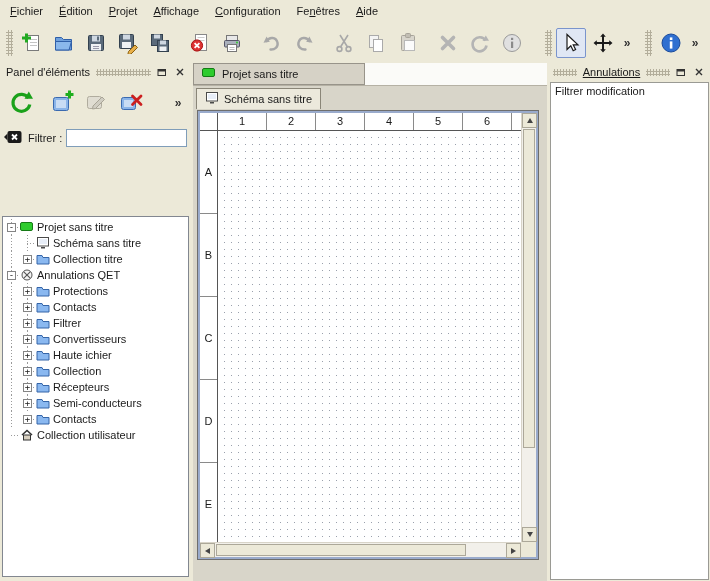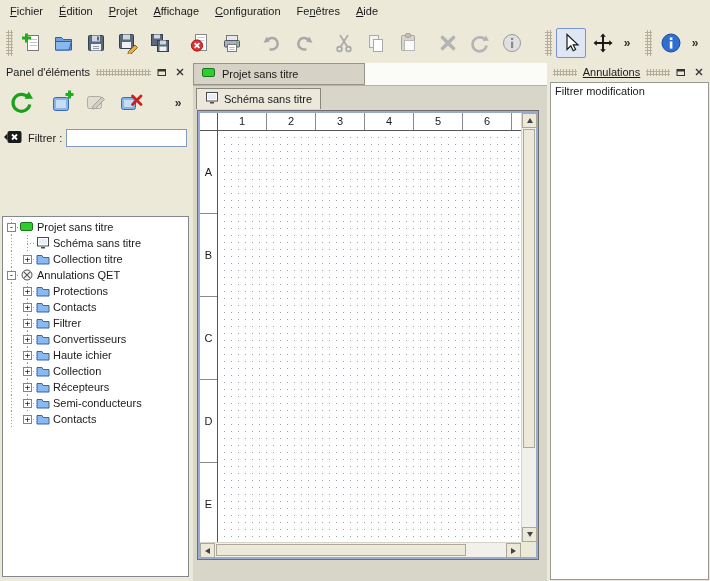--- a/index.html
+++ b/index.html
@@ -477,20 +477,31 @@
           <span class="tree-guide" style="left: 8px;"></span>
           <span class="tree-stub" style="left: 24px;"></span>
           <span class="expander">+</span>
           <span class="tree-ic">
             <svg width="14" height="12">
               <path d="M1 2.5 h5 l1 2 h6 v6.5 H1z" fill="#8ab8f0" stroke="#3565a8"></path>
             </svg>
           </span>
           <span class="tree-label">Contacts</span>
         </div>
+        <div class="tree-row" style="padding-left: 4px;">
+          <span class="tree-stub" style="left: 8px;"></span>
+          <span style="width: 13px; flex: 0 0 13px;"></span>
+          <span class="tree-ic">
+            <svg width="14" height="12">
+              <path d="M2 6 L7 1.5 L12 6" fill="none" stroke="#333" stroke-width="1.6"></path>
+              <rect x="3.5" y="6" width="7" height="5" fill="#d8d0c0" stroke="#333"></rect>
+            </svg>
+          </span>
+          <span class="tree-label">Collection utilisateur</span>
+        </div>
       </div>
   </div>
 
   <div id="mdi">
     <div id="project-tabbar">
       <div class="project-tab">
         <span><svg width="14" height="12">
               <rect x="0.5" y="1.5" width="12" height="8" rx="1.5" fill="#2ecc2e" stroke="#157a15"></rect>
             </svg></span>
         <span>Projet sans titre</span>

